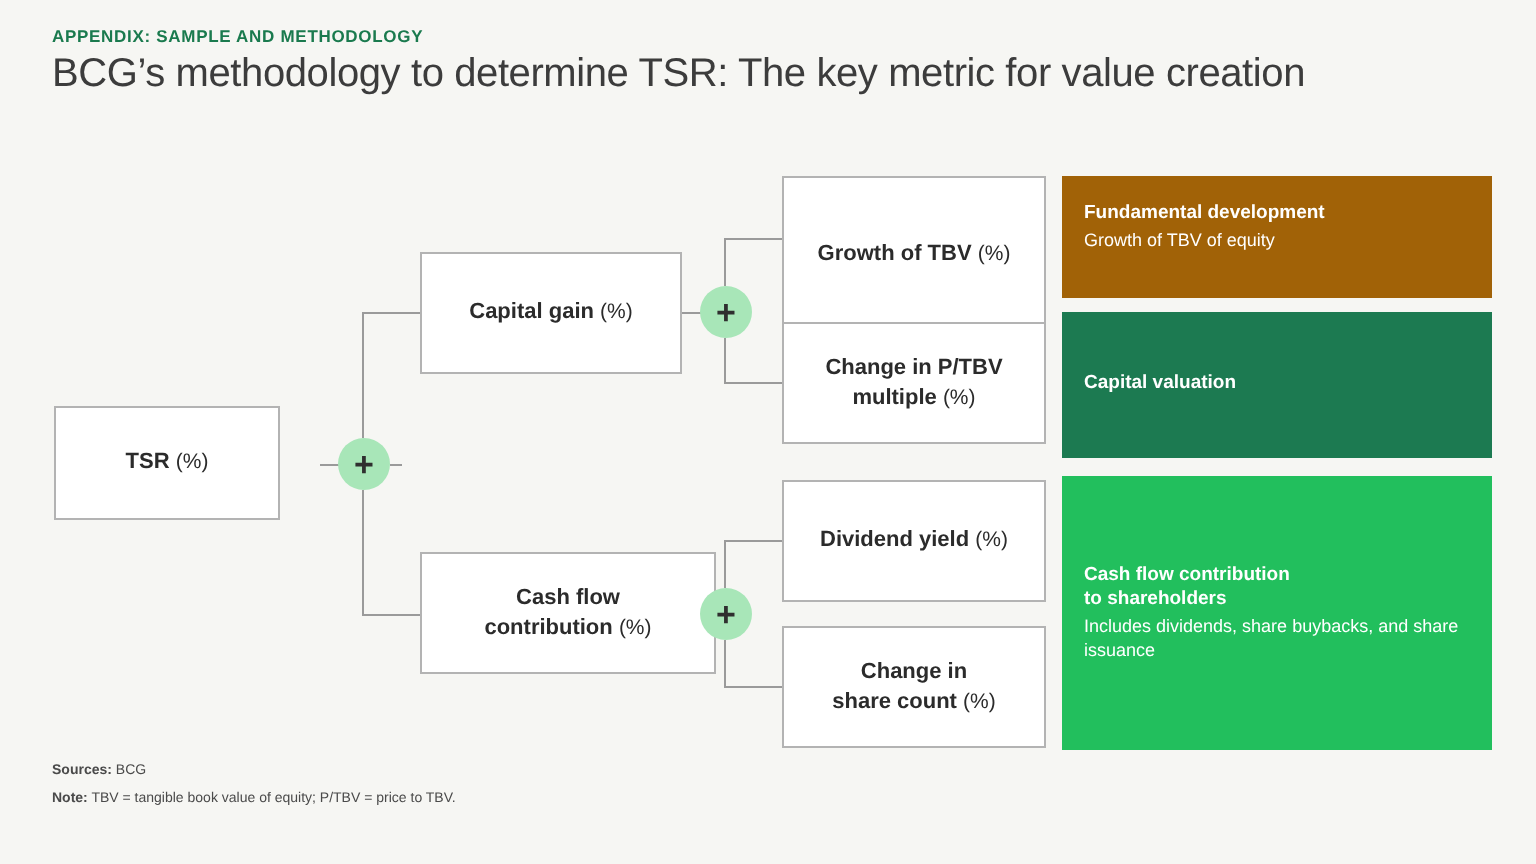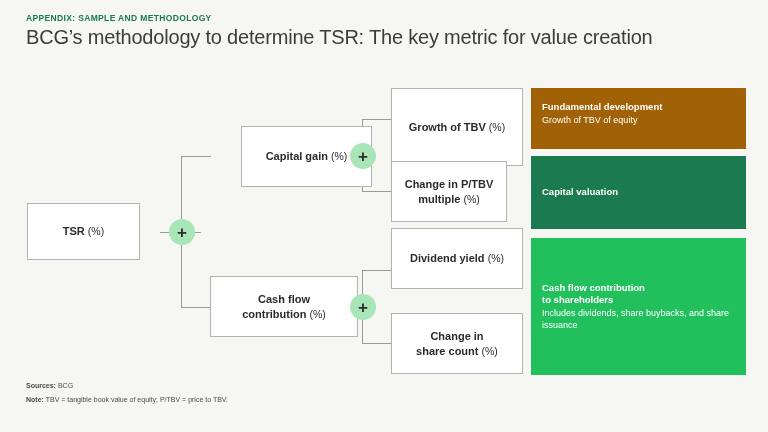--- a/index.html
+++ b/index.html
@@ -149,43 +149,43 @@
   <div class="line v" style="left:362px; top:270px; height:24px;"></div>
   <div class="line v" style="left:362px; top:320px; height:23px;"></div>
   <div class="line h" style="left:362px; top:270px; width:30px;"></div>
   <div class="line h" style="left:362px; top:343px; width:30px;"></div>
 
   <div class="node" style="left:27px; top:203px; width:113px; height:57px;">
     <span><span>TSR</span>
       <span class="pct">(%)</span></span>
   </div>
 
-  <div class="node" style="left:210px; top:126px; width:131px; height:61px;margin-left:31px;">
+  <div class="node" style="left:210px; top:126px; width:131px; height:61px;">
     <span><span>Capital gain</span>
       <span class="pct">(%)</span></span>
   </div>
 
   <div class="node" style="left:210px; top:276px; width:148px; height:61px;">
     <span><span style="white-space:pre-line">Cash flow
 contribution</span>
       <span class="pct">(%)</span></span>
   </div>
 
   <div class="node" style="left:391px; top:88px; width:132px; height:78px;">
     <span><span>Growth of TBV</span>
       <span class="pct">(%)</span></span>
   </div>
 
-  <div class="node" style="left:391px; top:161px; width:116px; height:61px;">
+  <div class="node" style="left:391px; top:161px; width:132px; height:61px;">
     <span><span style="white-space:pre-line">Change in P/TBV
 multiple</span>
       <span class="pct">(%)</span></span>
   </div>
 
-  <div class="node" style="left:391px; top:228px; width:132px; height:61px;text-align:center;">
+  <div class="node" style="left:391px; top:240px; width:132px; height:61px;text-align:center;">
     <span><span>Dividend yield</span>
       <span class="pct">(%)</span></span>
   </div>
 
   <div class="node" style="left:391px; top:313px; width:132px; height:61px;">
     <span><span style="white-space:pre-line">Change in
 share count</span>
       <span class="pct">(%)</span></span>
   </div>
 

